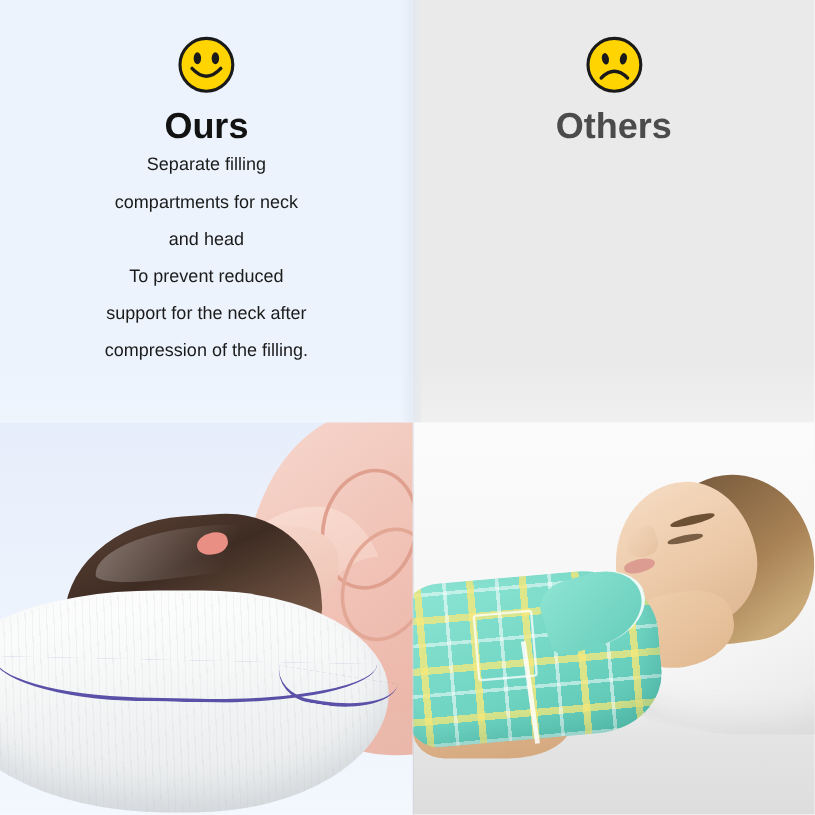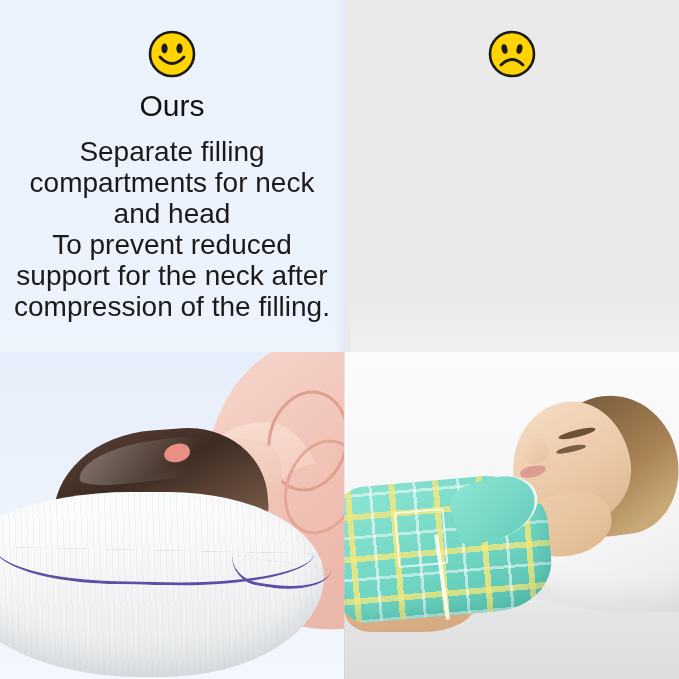--- a/index.html
+++ b/index.html
@@ -62,32 +62,32 @@
     height: 52px;
     display: flex;
     align-items: center;
     justify-content: center;
   }
   .face-svg { display: block; }
 
   
   .heading {
     font-size: 30px;
-    font-weight: normal;
+    font-weight: bold;
     letter-spacing: 0px;
     margin-top: 10px;
     line-height: 1.05;
   }
   .heading-ours  { color: #121212; }
   .heading-other { color: #4b4b4b; }
 
   
   .body-copy {
-    margin-top: 14px;
-    font-size: 28px;
+    margin-top: 0;
+    font-size: 15px;
     line-height: 31px;
     white-space: pre-line;
   }
   .body-ours  { color: #1b1b1b; padding: 0 10px; }
   .body-other { color: #4f4f4f; padding: 0 8px; }
 
   
   .photos {
     position: absolute;
     left: 0;
@@ -403,20 +403,21 @@
   <div class="band band-right">
     <div class="panel-inner">
       <div class="face-wrap">
         <svg class="face-svg" width="50" height="50" viewBox="0 0 50 50" aria-hidden="true">
           <circle cx="25" cy="25" r="22" fill="#FFD400" stroke="#1a1a1a" stroke-width="2.6"></circle>
           <ellipse cx="17.5" cy="20" rx="2.9" ry="4.8" fill="#1a1a1a" transform="rotate(-12 17.5 20)"></ellipse>
           <ellipse cx="32.5" cy="20" rx="2.9" ry="4.8" fill="#1a1a1a" transform="rotate(12 32.5 20)"></ellipse>
           <path d="M14 36 Q25 25 36 36" fill="none" stroke="#1a1a1a" stroke-width="2.8" stroke-linecap="round"></path>
         </svg>
       </div>
+      <div class="heading heading-other">Others</div>
     </div>
   </div>
 
   <div class="photos">
 
     <div class="photo photo-left">
       <div class="lp-bg"></div>
       <div class="lp-torso"></div>
       <div class="lp-shoulder"></div>
       <div class="lp-bra"></div>

